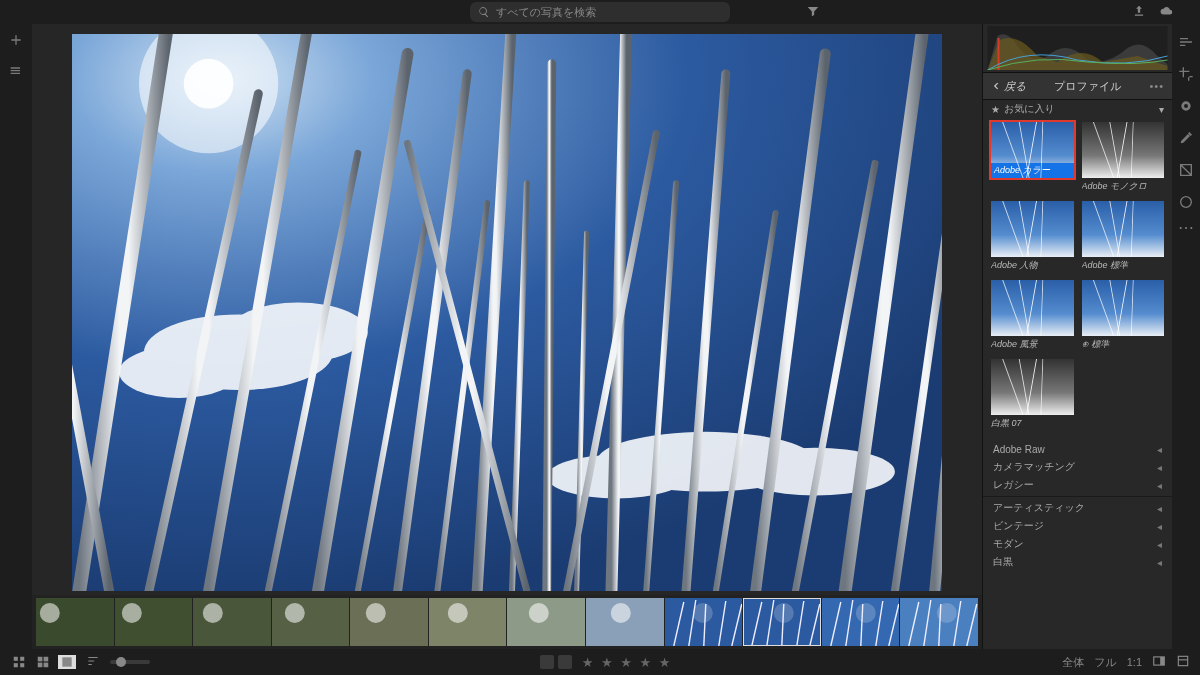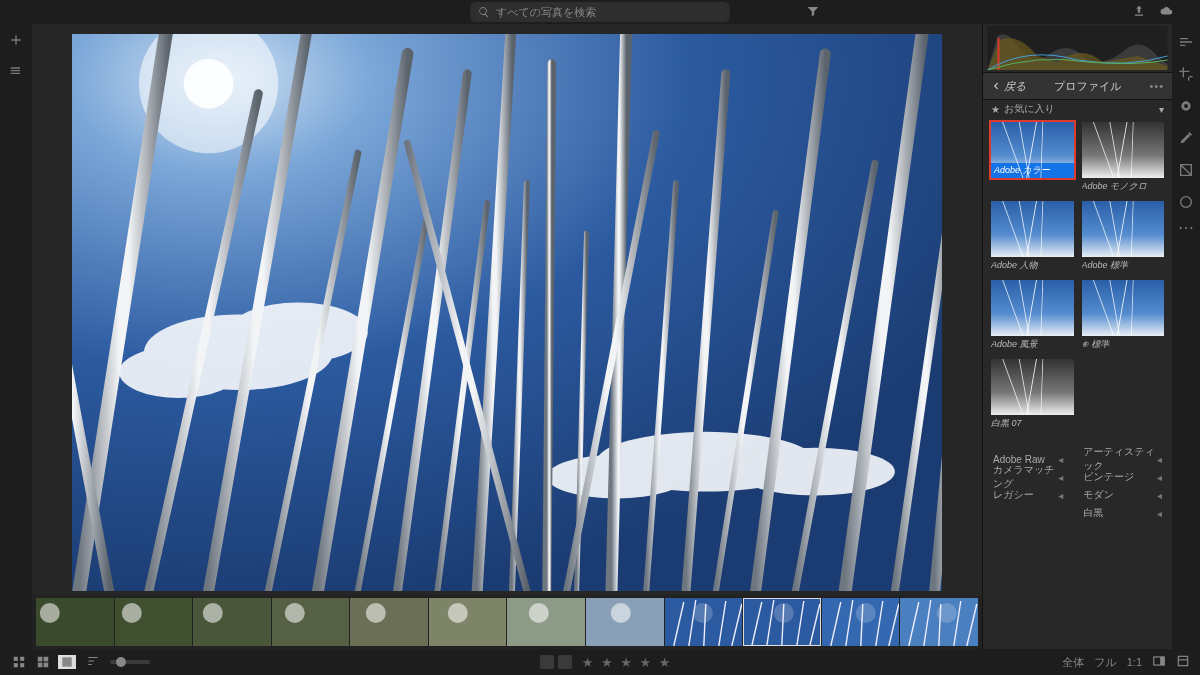--- a/index.html
+++ b/index.html
@@ -99,21 +99,21 @@
   font-style: italic;
 }
 .profitem { display:flex; flex-direction:column; gap:2px; }
 .profthumb { width:100%; height:56px; background:#333; position:relative; }
 .profthumb.selected { outline:2px solid #e03a2f; outline-offset:0; }
 .profthumb .sel-label {
   position:absolute; bottom:0; left:0; right:0;
   background:#1473e6; color:#fff; font-size:9px; padding:1px 3px;
 }
 .profcap { font-size:9px; color:#bbb; white-space:nowrap; overflow:hidden; text-overflow:ellipsis;}
-.catlist { display:flex; flex-direction:row; margin-top:16px;}
+.catlist { display:flex; flex-direction:column; margin-top:6px;}
 .catitem {
   height: 18px; display:flex; align-items:center;
   padding: 0 10px; font-size:10px; color:#aaa;
   justify-content:space-between;
 }
 .catitem .arrow { color:#777; }
 .catsep { height:1px; background:#1a1a1a; margin:2px 0;}
 
 
 .rightstrip {

